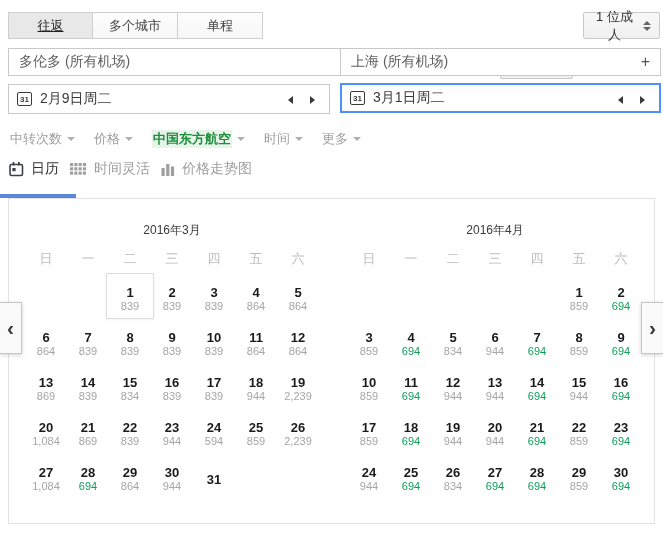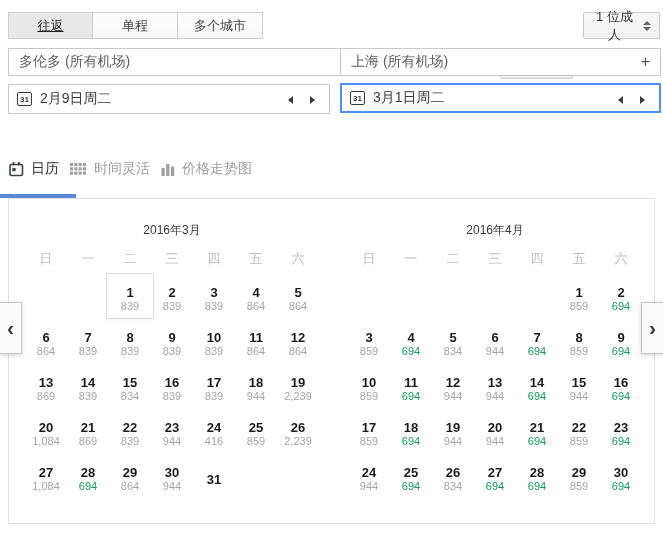--- a/index.html
+++ b/index.html
@@ -87,22 +87,22 @@
   .nav.prev { left:0; border-left:none; }
   .nav.next { left:641px; border-right:none; }
 </style>
 </head>
 <body>
 
 <div class="app">
 
   <div class="trip-tabs" id="trip-tabs">
       <div class="ttab sel">往返</div>
+      <div class="ttab">多个城市</div>
       <div class="ttab">单程</div>
-      <div class="ttab">多个城市</div>
     </div>
 
   <button class="dd cabin">
     <span>经济舱</span>
     <span class="spin">
         <i class="up"></i>
         <i class="dn"></i>
       </span>
   </button>
   <button class="dd pax">
@@ -128,20 +128,42 @@
     <span class="tri l"></span>
     <span class="tri r"></span>
   </div>
   <div class="datef d-ret">
     <span class="calico">31</span>
     <span>3月1日周二</span>
     <span class="tri l"></span>
     <span class="tri r"></span>
   </div>
 
+  <div class="filters" id="filters">
+      <div class="flt">
+        <span class="lbl">中转次数</span>
+        <span class="caret"></span>
+      </div>
+      <div class="flt">
+        <span class="lbl">价格</span>
+        <span class="caret"></span>
+      </div>
+      <div class="flt active">
+        <span class="lbl">中国东方航空</span>
+        <span class="caret"></span>
+      </div>
+      <div class="flt">
+        <span class="lbl">时间</span>
+        <span class="caret"></span>
+      </div>
+      <div class="flt">
+        <span class="lbl">更多</span>
+        <span class="caret"></span>
+      </div>
+    </div>
 
   <div class="vtabs" id="vtabs">
       <div class="vtab sel">
         <span class="vicon">
           <svg width="15" height="15" viewBox="0 0 15 15">
             <rect x="1" y="2.5" width="12.5" height="11" rx="1.5" fill="none" stroke="#3c4043" stroke-width="1.6"></rect>
             <rect x="3.6" y="0" width="1.8" height="3.4" fill="#3c4043"></rect>
             <rect x="9" y="0" width="1.8" height="3.4" fill="#3c4043"></rect>
             <rect x="3.4" y="6" width="3.2" height="3.2" fill="#3c4043"></rect>
           </svg>
@@ -281,21 +303,21 @@
             <div class="cell">
               <span class="dnum">22</span>
               <span class="price">839</span>
             </div>
             <div class="cell">
               <span class="dnum">23</span>
               <span class="price">944</span>
             </div>
             <div class="cell">
               <span class="dnum">24</span>
-              <span class="price">416</span>
+              <span class="price">594</span>
             </div>
             <div class="cell">
               <span class="dnum">25</span>
               <span class="price">859</span>
             </div>
             <div class="cell">
               <span class="dnum">26</span>
               <span class="price">2,239</span>
             </div>
             <div class="cell">

